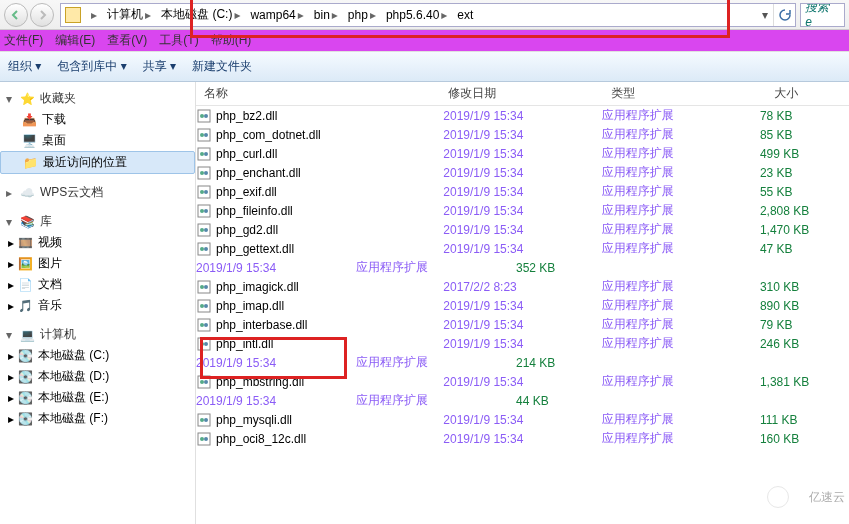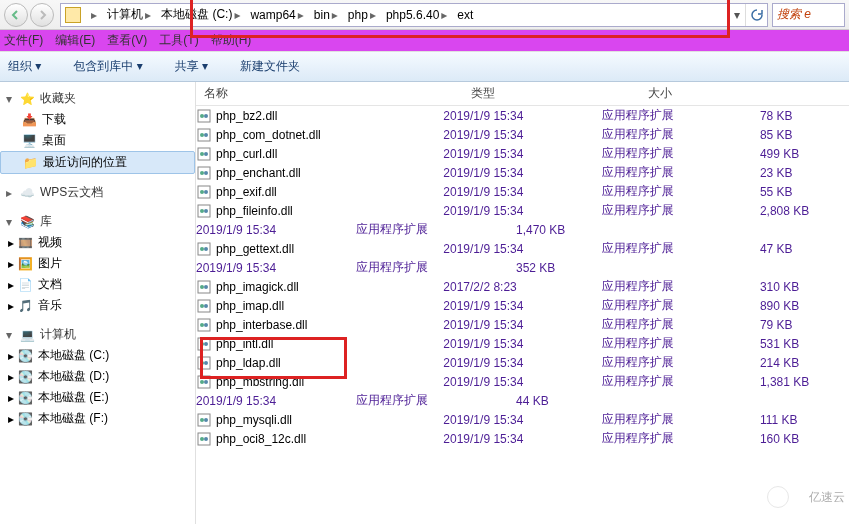--- a/index.html
+++ b/index.html
@@ -9,28 +9,28 @@
 .nav-btn { width: 24px; height: 24px; border: 1px solid #bbb; border-radius: 50%; background: linear-gradient(#fff,#e0e0e0); display: flex; align-items: center; justify-content: center; color: #888; margin-right: 2px; }
 .nav-btn svg { width: 10px; height: 10px; }
 .addr-wrap { flex: 1; height: 24px; border: 1px solid #aac; background: #fff; margin: 0 4px; display: flex; align-items: center; position: relative; }
 .addr-icon { width: 16px; height: 16px; background: #ffe9a8; border: 1px solid #c9a227; margin: 0 4px; }
 .crumbs { display: flex; align-items: center; height: 100%; }
 .crumb { display: flex; align-items: center; padding: 0 4px; height: 100%; cursor: default; }
 .crumb .sep { color: #666; padding: 0 2px; }
 .addr-end { display: flex; align-items: center; margin-left: auto; }
 .addr-end .dd { width: 16px; text-align: center; color: #555; }
 .addr-end .ref { width: 22px; height: 22px; border-left: 1px solid #ddd; display: flex; align-items:center; justify-content:center; color:#3b6ea5; }
-.search-box { width: 73px; height: 24px; border: 1px solid #aac; background: #fff; display: flex; align-items: center; padding: 0 4px; color: #c2410c; font-style: italic; overflow:hidden; }
+.search-box { width: 45px; height: 24px; border: 1px solid #aac; background: #fff; display: flex; align-items: center; padding: 0 4px; color: #0f766e; font-style: italic; overflow:hidden;font-family:Liberation Mono, monospace; }
 
 .redbox-addr { position: absolute; border: 3px solid #d22; pointer-events: none; top: -4px; left: 190px; width: 540px; height: 42px; }
 
 .menu-bar { display: flex; align-items: center; height: 22px; padding: 0 4px; background: #d946ef; border-bottom: 1px solid #e0e0e0; }
 .menu-item { margin-right: 12px; color: #333; }
 
-.tool-bar { height: 30px; background: linear-gradient(#f5faff,#dceaf7); border-bottom: 1px solid #b6c9dc; display: flex; align-items: center; padding: 0 8px; gap: 32px; color: #1a3e6e; }
+.tool-bar { height: 30px; background: linear-gradient(#f5faff,#dceaf7); border-bottom: 1px solid #b6c9dc; display: flex; align-items: center; padding: 0 8px; gap: 16px; color: #1a3e6e; }
 .tool-item { display: flex; align-items: center; gap: 2px; }
 
 .main { display: flex; height: 442px; }
 .sidebar { width: 196px; background: #fff; border-right: 1px solid #e0e0e0; overflow-y: auto; padding: 6px 0; }
 .side-group { margin-bottom: 8px; }
 .side-head { display: flex; align-items: center; padding: 2px 6px; color: #333; }
 .side-head .tri { width: 10px; color: #666; }
 .side-head .ico { width: 16px; height: 16px; margin: 0 4px; display:flex; align-items:center; justify-content:center; }
 .side-row { display: flex; align-items: center; padding: 2px 6px 2px 22px; }
 .side-row .ico { width: 16px; height: 16px; margin-right: 4px; display:flex; align-items:center; justify-content:center; }
@@ -40,22 +40,22 @@
 .content { flex: 1; background: #fff; overflow-y: auto; }
 .col-head { display: flex; border-bottom: 1px solid #e5e5e5; height: 24px; align-items: center; color: #444; position: sticky; top:0; background:#fff;gap:17px; }
 .col-head div { padding: 0 8px; }
 .c-name { width: 250px; }
 .c-date { width: 160px; }
 .c-type { width: 160px; }
 .c-size { width: 90px; }
 .file-row { display: flex; align-items: center; height: 19px; }
 .file-row .c-name { display:flex; align-items:center; gap:4px; }
 .file-row .fico { width:16px; height:16px; display:flex; align-items:center; justify-content:center; }
-.file-row .c-type, .file-row .c-date { color: #4c1d95; }
-.file-row .c-size { color:#4c1d95; }
+.file-row .c-type, .file-row .c-date { color: #8b5cf6; }
+.file-row .c-size { color:#15803d; }
 
 .redbox-file { position: absolute; border: 3px solid #d22; pointer-events: none; left: 200px; top: 337px; width: 147px; height: 42px; }
 
 .watermark { position:absolute; right:4px; bottom:16px; opacity:.35; display:flex; align-items:center; gap:20px; }
 .watermark .bub { width:22px; height:22px; border:1px solid #bbb; border-radius:50%; background:#fff; }
 </style>
 </head>
 <body>
 
 <div class="top-row" style="position:relative;">
@@ -213,20 +213,21 @@
           <span class="tri" style="width:10px;margin-left:-14px;">▸</span>
           <span class="ico">💽</span>
           <span>本地磁盘 (F:)</span>
         </div>
     </div>
   </div>
 
   <div class="content">
     <div class="col-head">
       <div class="c-name">名称</div>
+      <div class="c-date">修改日期</div>
       <div class="c-type">类型</div>
       <div class="c-size">大小</div>
     </div>
     <div id="file-rows">
         <div class="file-row">
           <div class="c-name">
             <span class="fico">
               <svg width="14" height="14">
                 <rect x="1" y="1" width="12" height="12" fill="#fff" stroke="#888"></rect>
                 <circle cx="5" cy="7" r="2" fill="#5a8"></circle>
@@ -308,20 +309,30 @@
                 <circle cx="9" cy="7" r="2" fill="#58a"></circle>
               </svg>
             </span>
             <span>php_fileinfo.dll</span>
           </div>
           <div class="c-date">2019/1/9 15:34</div>
           <div class="c-type">应用程序扩展</div>
           <div class="c-size">2,808 KB</div>
         </div>
         <div class="file-row">
+          <div class="c-name">
+            <span class="fico">
+              <svg width="14" height="14">
+                <rect x="1" y="1" width="12" height="12" fill="#fff" stroke="#888"></rect>
+                <circle cx="5" cy="7" r="2" fill="#5a8"></circle>
+                <circle cx="9" cy="7" r="2" fill="#58a"></circle>
+              </svg>
+            </span>
+            <span>php_gd2.dll</span>
+          </div>
           <div class="c-date">2019/1/9 15:34</div>
           <div class="c-type">应用程序扩展</div>
           <div class="c-size">1,470 KB</div>
         </div>
         <div class="file-row">
           <div class="c-name">
             <span class="fico">
               <svg width="14" height="14">
                 <rect x="1" y="1" width="12" height="12" fill="#fff" stroke="#888"></rect>
                 <circle cx="5" cy="7" r="2" fill="#5a8"></circle>
@@ -390,33 +401,23 @@
               <svg width="14" height="14">
                 <rect x="1" y="1" width="12" height="12" fill="#fff" stroke="#888"></rect>
                 <circle cx="5" cy="7" r="2" fill="#5a8"></circle>
                 <circle cx="9" cy="7" r="2" fill="#58a"></circle>
               </svg>
             </span>
             <span>php_intl.dll</span>
           </div>
           <div class="c-date">2019/1/9 15:34</div>
           <div class="c-type">应用程序扩展</div>
-          <div class="c-size">531 KB</div>
-        </div>
-        <div class="file-row">
-          <div class="c-name">
-            <span class="fico">
-              <svg width="14" height="14">
-                <rect x="1" y="1" width="12" height="12" fill="#fff" stroke="#888"></rect>
-                <circle cx="5" cy="7" r="2" fill="#5a8"></circle>
-                <circle cx="9" cy="7" r="2" fill="#58a"></circle>
-              </svg>
-            </span>
-            <span>php_ldap.dll</span>
-          </div>
+          <div class="c-size">246 KB</div>
+        </div>
+        <div class="file-row">
           <div class="c-date">2019/1/9 15:34</div>
           <div class="c-type">应用程序扩展</div>
           <div class="c-size">214 KB</div>
         </div>
         <div class="file-row">
           <div class="c-name">
             <span class="fico">
               <svg width="14" height="14">
                 <rect x="1" y="1" width="12" height="12" fill="#fff" stroke="#888"></rect>
                 <circle cx="5" cy="7" r="2" fill="#5a8"></circle>

